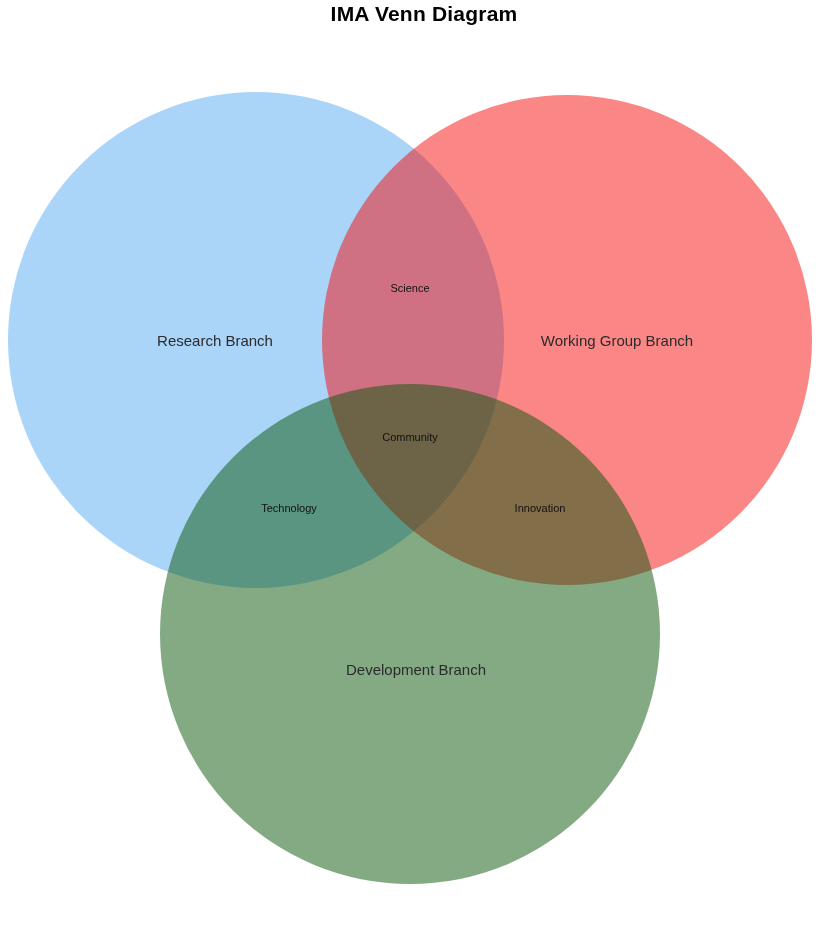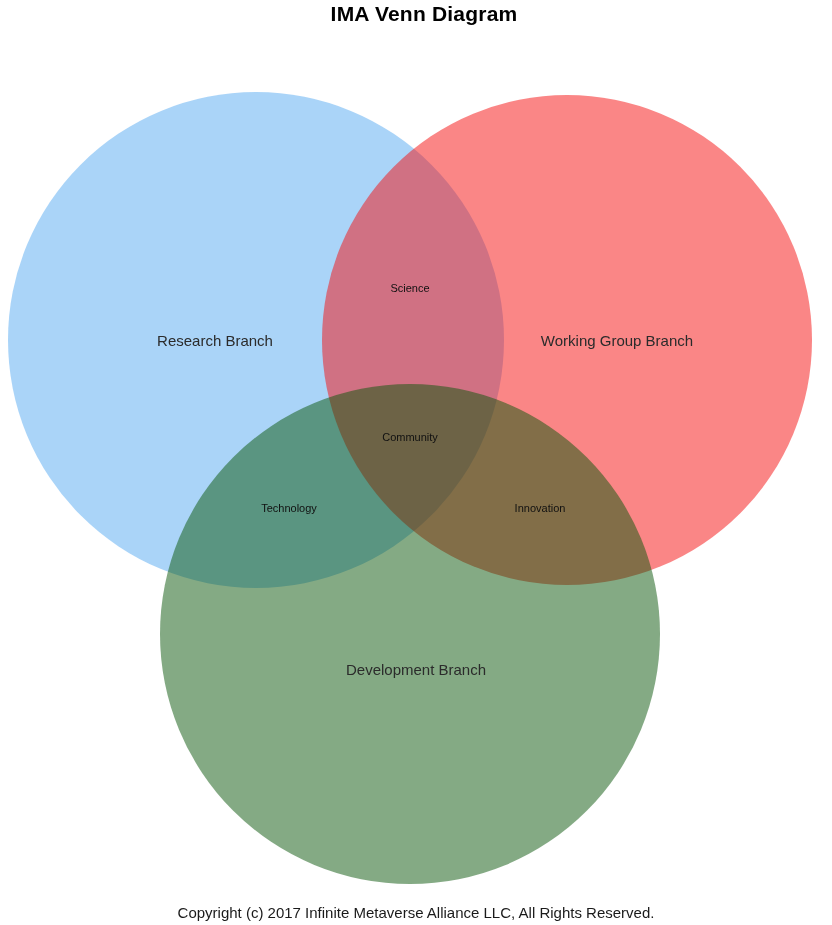--- a/index.html
+++ b/index.html
@@ -84,15 +84,14 @@
 
     <text class="intersection-label" x="410" y="288">Science</text>
 
     <text class="intersection-label" x="410" y="437">Community</text>
 
     <text class="intersection-label" x="289" y="508">Technology</text>
 
     <text class="intersection-label" x="540" y="508">Innovation</text>
   </svg>
 
-  <p class="footer">Copyright (c) 2017 Infinite Metaverse Alliance LLC, All Rights Reserved.</p>
 
 </div>
 
 </body></html>

